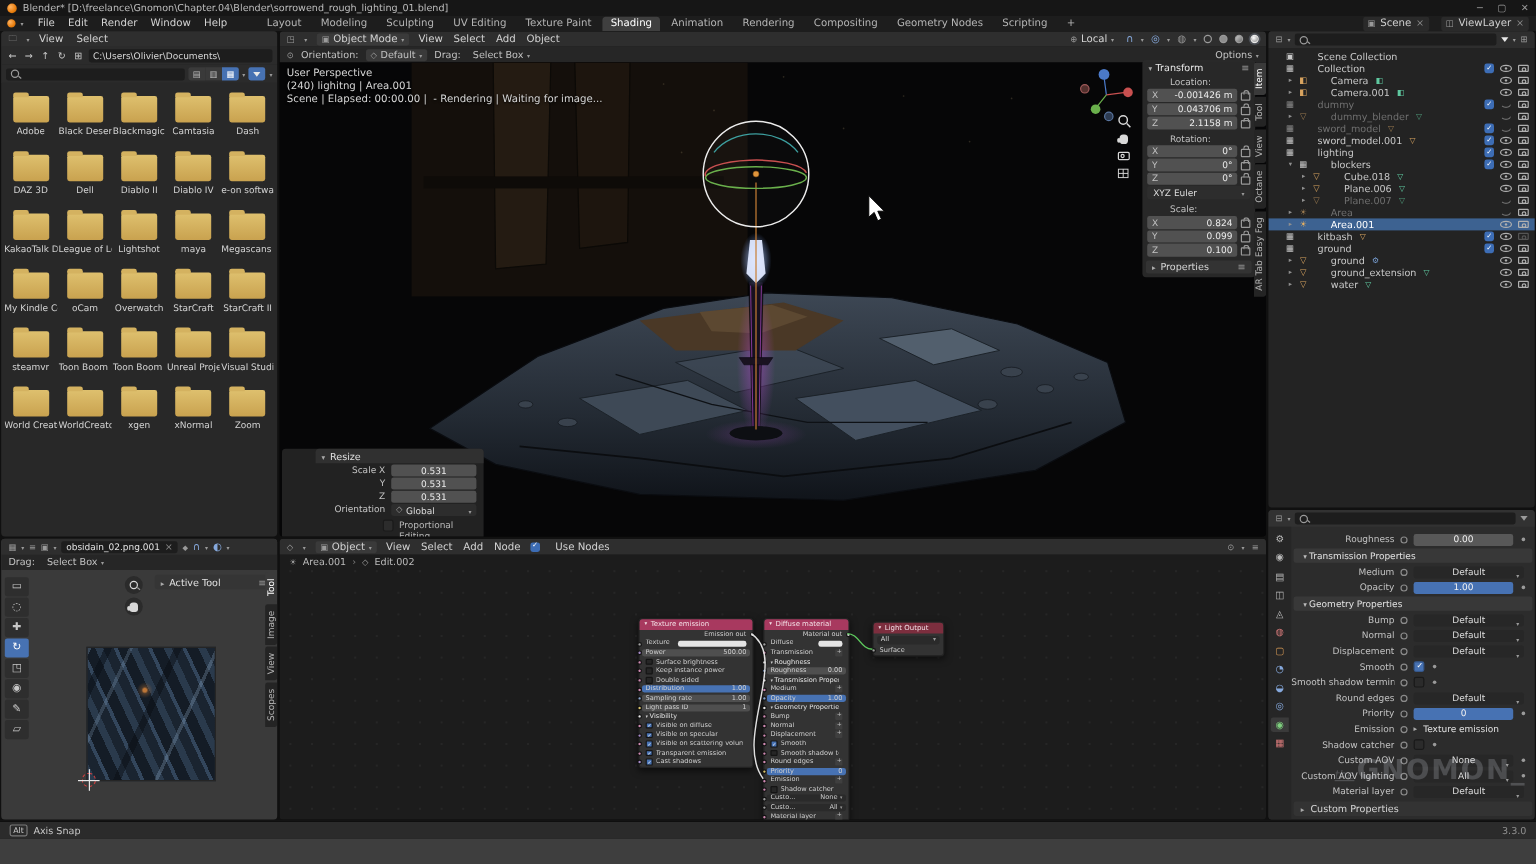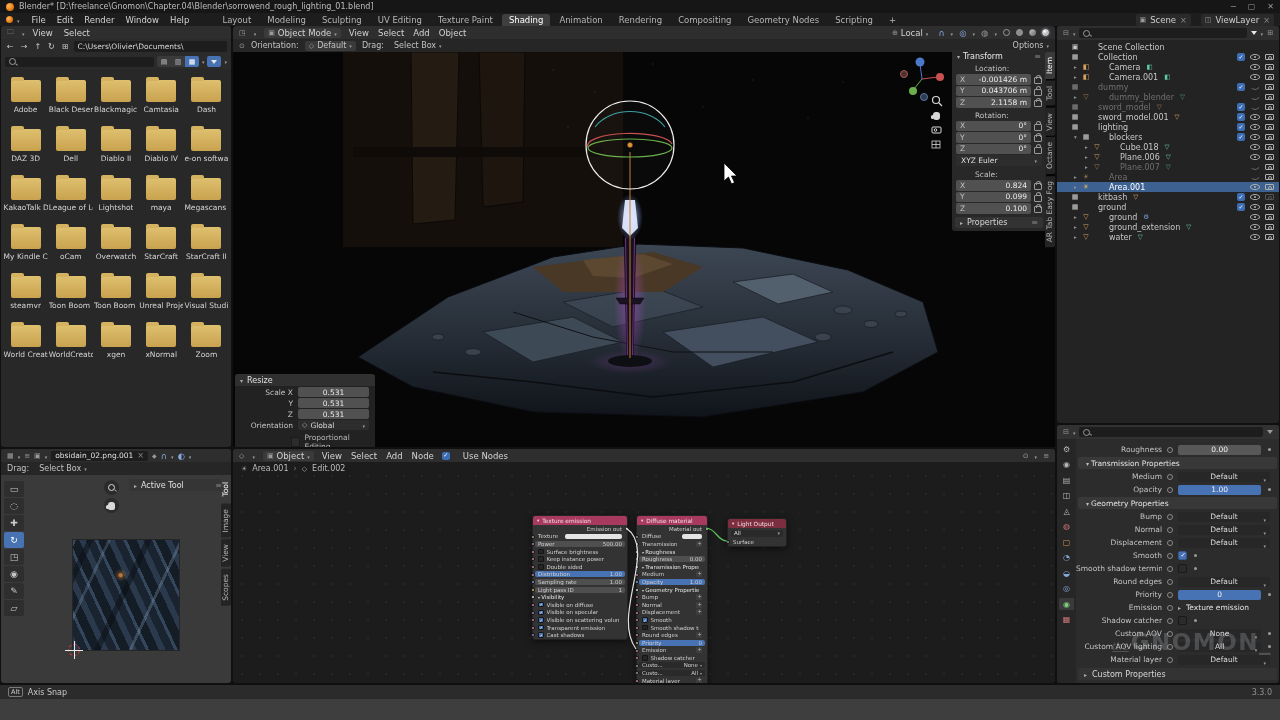--- a/index.html
+++ b/index.html
@@ -66,23 +66,23 @@
   .npsec{font-size:7.5px;color:#c2c2c2;padding:2px 6px 1px;margin-left:17px;}
   .trow{display:flex;align-items:center;gap:3px;padding:0 4px;margin-bottom:1px;}
   .tfield{flex:1;background:#515151;border-radius:2px;height:10.5px;display:flex;align-items:center;padding:0 4px;font-size:7.5px;color:#ececec;}
   .tax{color:#c2c2c2;margin-right:3px;} .tval{margin-left:auto;}
   .tdrop{margin:1px 4px 2px;background:#2d2d2d;border-radius:2px;height:11px;display:flex;align-items:center;padding:0 5px;font-size:7.5px;color:#ddd;}
   .tdrop .cv{margin-left:auto;}
   .npfoot{margin:3px 3px 0;background:#333;border-radius:2px;height:11px;display:flex;align-items:center;gap:4px;padding:0 5px;font-size:8px;color:#d6d6d6;}
   .car-r::before{content:"▸";font-size:6px;color:#aaa;} .car-d::before{content:"▾";font-size:6px;color:#aaa;}
   .vtabs{position:absolute;right:0px;top:26px;display:flex;flex-direction:column;z-index:6;}
   
-  .oppanel{position:absolute;left:2px;top:348px;width:140px;background:rgba(36,36,36,.95);border-radius:3px;z-index:6;padding-bottom:4px;}
+  .oppanel{position:absolute;left:2px;top:348px;width:140px;background:rgba(36,36,36,.95);border-radius:3px;z-index:6;padding-bottom:4px;padding-left:28px;}
   .ophdr{height:12px;display:flex;align-items:center;gap:4px;padding:0 5px;font-size:8px;color:#e0e0e0;background:#303030;border-radius:3px 3px 0 0;}
-  .rrow{display:flex;align-items:center;margin:1px 6px 0;}
+  .rrow{display:flex;align-items:flex-start;margin:1px 6px 0;}
   .rlab{width:52px;text-align:right;padding-right:5px;color:#c4c4c4;font-size:7.5px;}
   .rfield{flex:1;background:#515151;border-radius:2px;height:10px;display:flex;align-items:center;justify-content:center;font-size:7.5px;color:#ececec;}
   .rdrop{flex:1;background:#2d2d2d;border-radius:2px;height:10px;display:flex;align-items:center;gap:3px;padding:0 4px;font-size:7.5px;color:#ddd;}
   .rdrop .cv{margin-left:auto;}
   .cbx-empty{width:8px;height:8px;background:#2c2c2c;border:1px solid #1a1a1a;border-radius:2px;}
   
   #ol{left:1057px;top:26px;width:222px;height:397px;background:#232323;}
   #ol .ehdr{height:14px;gap:4px;}
   .ol-rows{padding-top:2px;}
   .ol-row{display:flex;align-items:center;height:10px;padding:0 5px 0 6px;font-size:8px;white-space:nowrap;}
@@ -590,20 +590,21 @@
       </g>
       <g stroke="#d8d8d8" fill="none" stroke-width="0.8">
         <rect x="699" y="89" width="8" height="7"></rect>
           <line x1="699" y1="92.5" x2="707" y2="92.5"></line>
           <line x1="703" y1="89" x2="703" y2="96"></line>
       </g>
 
       <polygon points="491,111 491,129 495.5,125 498.5,132 501.5,130.5 498.5,124 504,124" fill="#fff" stroke="#000" stroke-width="0.8"></polygon>
     </svg>
 
+    <div class="overlaytxt"><span>User Perspective</span><br><span>(240) lighitng | Area.001</span><br><span>Scene | Elapsed: 00:00.00 |  - Rendering | Waiting for image...</span></div>
 
     <div class="npanel">
       <div class="nphdr">
           <span class="car-d"></span>
           <span>Transform</span>
           <span class="g-menu" style="margin-left:auto;color:#8a8a8a;"></span>
         </div>
       <div class="npsec">Location:</div>
       <div class="trow">
           <div class="tfield">

